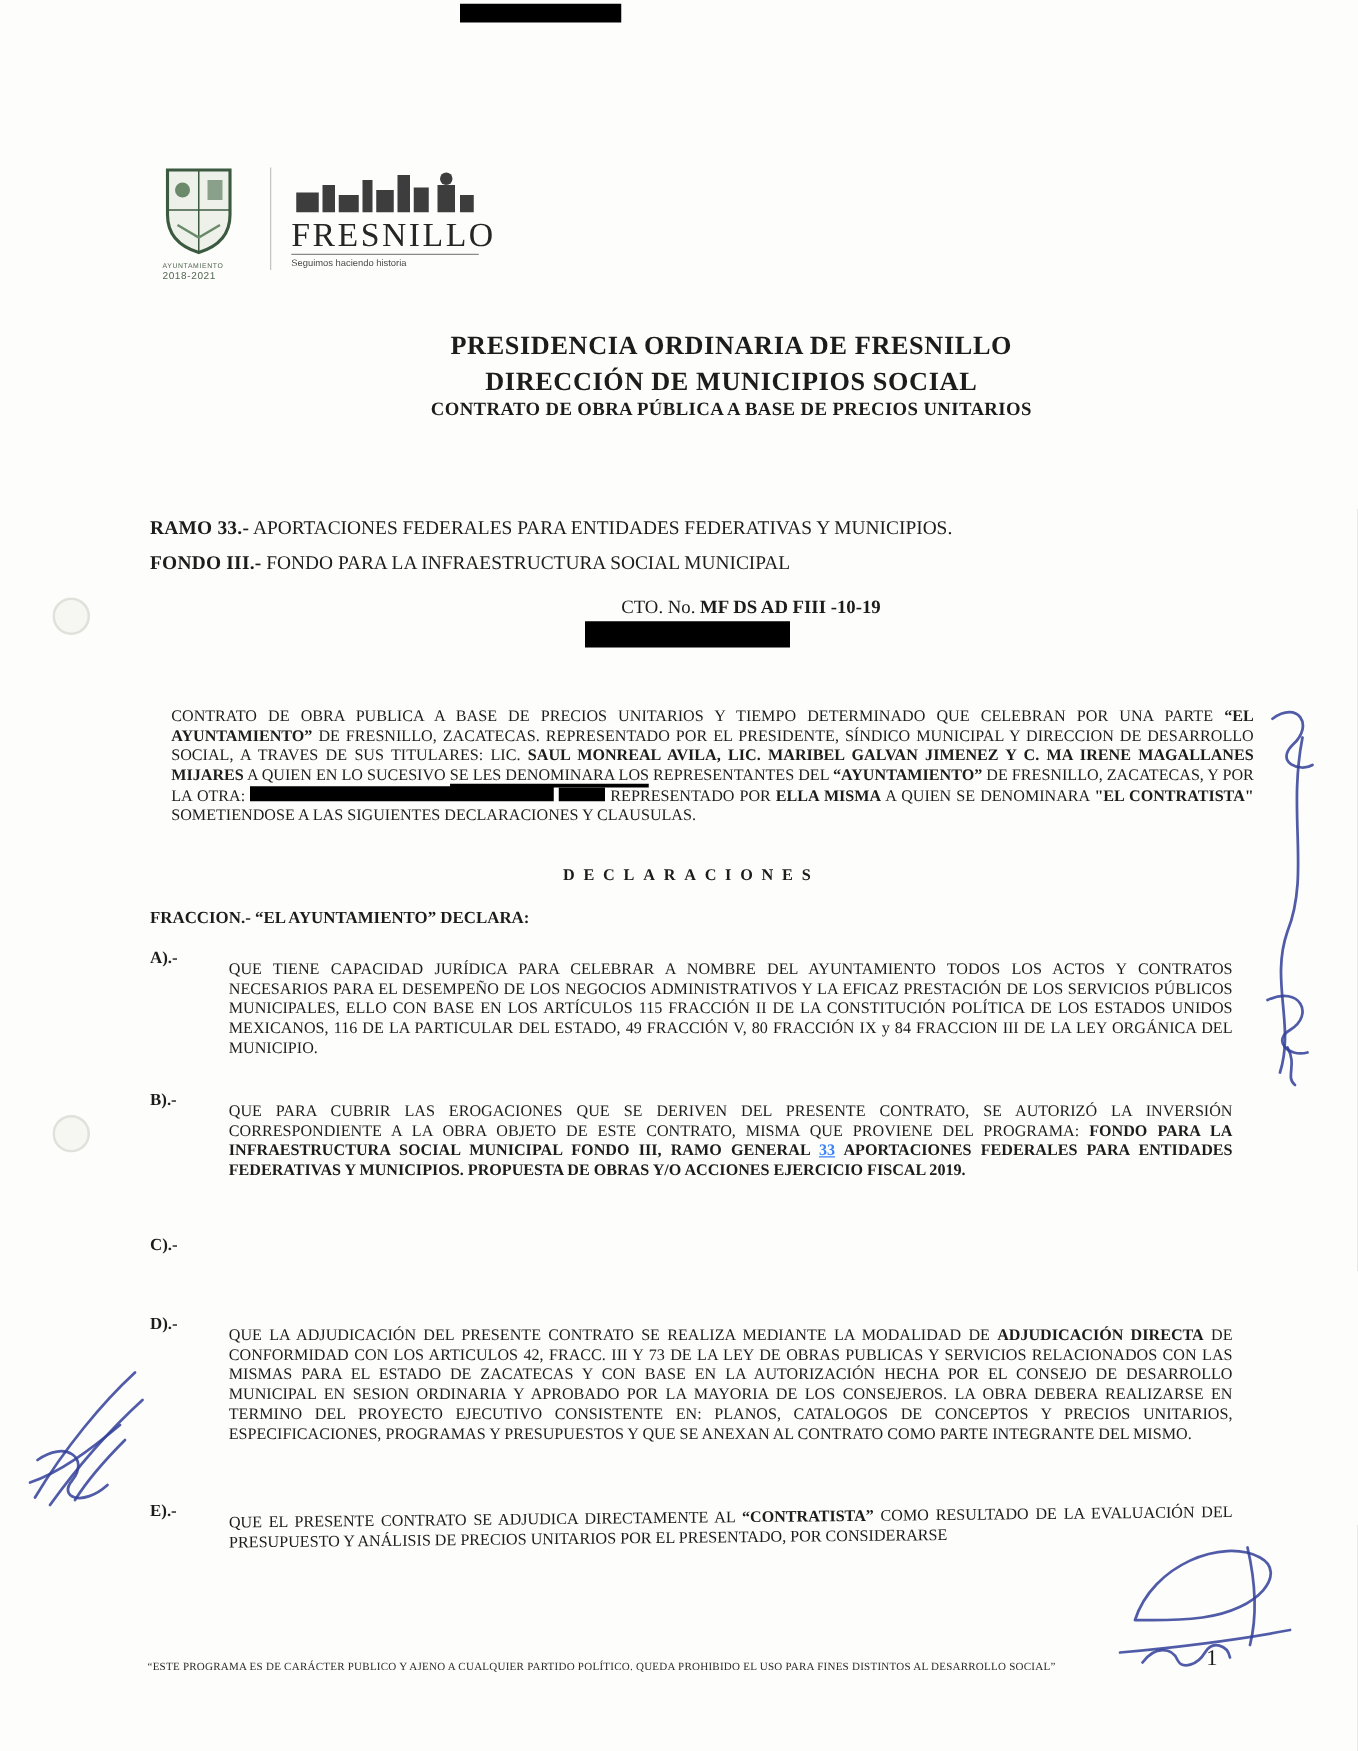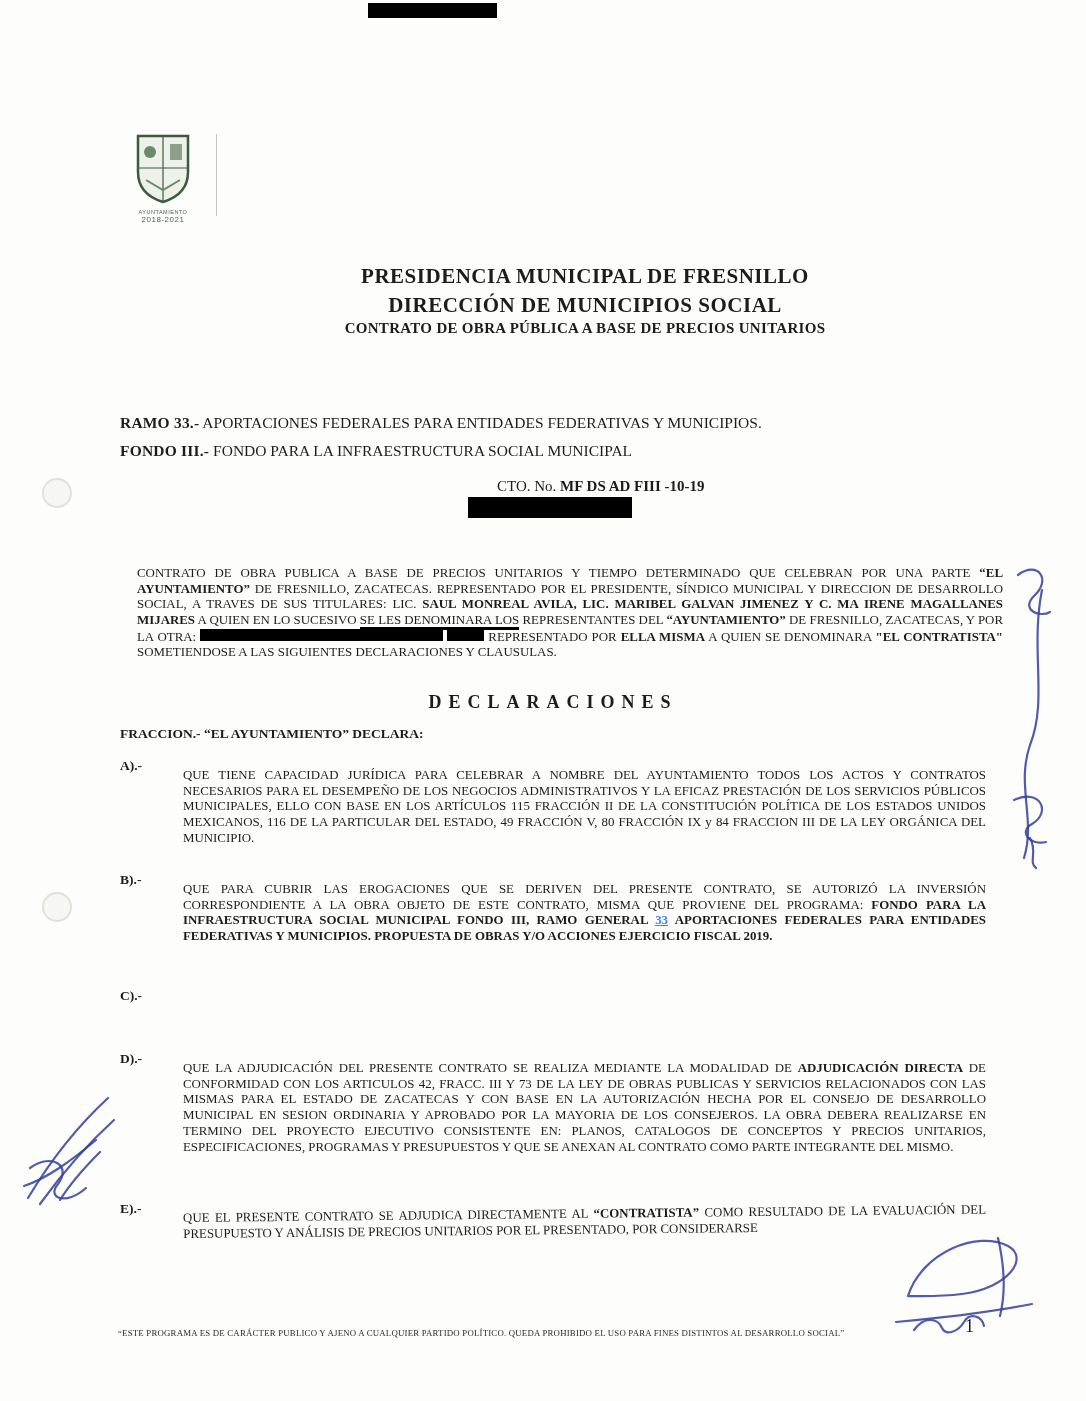--- a/index.html
+++ b/index.html
@@ -11,21 +11,21 @@
   .redact { position:absolute; background:#000; }
   .top-redact  { top:3px;  left:368px; width:129px; height:15px; }
   .cto-redact  { top:497px; left:468px; width:164px; height:21px; }
 
   .hole { position:absolute; left:42px; width:30px; height:30px; border-radius:50%;
           background:#f6f6f3; box-shadow: inset 0 0 0 2px #e1e1db; }
   .hole1 { top:478px; } .hole2 { top:892px; }
 
   
   .logos { position:absolute; top:132px; left:130px; display:flex; align-items:flex-start; }
-  .crest { width:66px; text-align:center; }
+  .crest { width:66px; }
   .crest-caption { font-family:"Liberation Sans",sans-serif; color:#51654f; font-size:5.5px; letter-spacing:.5px; margin-top:1px; }
   .crest-years   { font-family:"Liberation Sans",sans-serif; color:#51654f; font-size:8px; letter-spacing:.5px; }
   .logo-divider { width:1px; height:82px; background:#c4c4c0; margin:2px 16px 0 20px; }
   .fresnillo { padding-top:2px; }
   .wordmark { font-size:27px; letter-spacing:2px; color:#262626; line-height:26px; }
   .tagline { font-family:"Liberation Sans",sans-serif; font-size:7.5px; color:#4a4a4a; border-top:1px solid #8a8a8a; width:150px; padding-top:2px; margin-top:2px; }
 
   
   .title-block { position:absolute; top:262px; left:140px; width:890px; text-align:center; }
   .title { font-size:21px; font-weight:bold; letter-spacing:.5px; line-height:29px; }
@@ -39,21 +39,21 @@
   
   .bodytxt { font-size:12.9px; line-height:15.7px; text-align:justify;margin-left:17px; }
   .intro { position:absolute; top:553px; left:120px; width:866px; }
   .b { font-weight:bold; }
   .red-num { font-weight:bold; color:#3b82f6;text-decoration:underline; }
   .redact-underline { border-bottom:3.5px solid #000; }
   .redact-inline    { display:inline-block; background:#000; width:243px; height:12px; vertical-align:baseline; }
   .redact-inline-sm { display:inline-block; background:#000; width:37px;  height:11px; vertical-align:baseline; }
 
   .decl-heading { position:absolute; top:692px; left:120px; width:866px; text-align:center;
-                  font-weight:bold; font-size:18px; letter-spacing:7px; }
+                  font-weight:bold; font-size:13px; letter-spacing:7px; }
   .primera { position:absolute; top:726px; left:120px; font-weight:bold; font-size:13.5px; }
 
   .decl { position:absolute; left:120px; width:866px; }
   .decl-label { position:absolute; left:0; top:0; font-weight:bold; font-size:13.5px; }
   .decl-text { margin:10px 0 0 63px; width:803px; }
   .decl-a { top:758px; } .decl-b { top:872px; } .decl-c { top:988px; }
   .decl-d { top:1051px; } .decl-e { top:1201px; }
   .decl-e .decl-text { transform:rotate(-0.6deg); transform-origin:left top; }
 
   .footnote { position:absolute; top:1328px; left:118px; width:728px; font-size:8.8px;
@@ -80,24 +80,40 @@
         <path d="M29 4 V70" stroke="#3c5a40" stroke-width="1.2"></path>
         <path d="M4 36 H54" stroke="#3c5a40" stroke-width="1.2"></path>
         <circle cx="16" cy="20" r="6" fill="#6a8a6a"></circle>
         <rect x="36" y="12" width="12" height="16" fill="#8aa08a"></rect>
         <path d="M12 48 L29 58 L46 48" stroke="#6a8a6a" fill="none" stroke-width="2"></path>
       </svg>
       <div class="crest-caption">AYUNTAMIENTO</div>
       <div class="crest-years">2018-2021</div>
     </div>
     <div class="logo-divider"></div>
+    <div class="fresnillo">
+      <svg width="150" height="36" viewBox="0 0 150 36" fill="#3d3d3d">
+        <rect x="4" y="20" width="18" height="16"></rect>
+        <rect x="25" y="14" width="10" height="22"></rect>
+        <rect x="38" y="22" width="16" height="14"></rect>
+        <rect x="57" y="10" width="8" height="26"></rect>
+        <rect x="68" y="18" width="14" height="18"></rect>
+        <rect x="85" y="6" width="10" height="30"></rect>
+        <rect x="98" y="16" width="12" height="20"></rect>
+        <rect x="117" y="14" width="14" height="22"></rect>
+        <circle cx="124" cy="9" r="5"></circle>
+        <rect x="135" y="22" width="11" height="14"></rect>
+      </svg>
+      <div class="wordmark">FRESNILLO</div>
+      <div class="tagline">Seguimos haciendo historia</div>
+    </div>
   </div>
 
   <div class="title-block">
-    <div class="title">PRESIDENCIA MUNICIPAL DE FRESNILLO</div>
+    <div class="title">PRESIDENCIA ORDINARIA DE FRESNILLO</div>
     <div class="title">DIRECCIÓN DE MUNICIPIOS SOCIAL</div>
     <div class="subtitle">CONTRATO DE OBRA PÚBLICA A BASE DE PRECIOS UNITARIOS</div>
   </div>
 
   <div class="program">
     <div><b>RAMO 33.-</b><span> APORTACIONES FEDERALES PARA ENTIDADES FEDERATIVAS Y MUNICIPIOS.</span></div>
     <div><b>FONDO III.-</b><span> FONDO PARA LA INFRAESTRUCTURA SOCIAL MUNICIPAL</span></div>
   </div>
 
   <div class="cto"><span>CTO. No. </span><b>MF DS AD FIII -10-19</b></div>

